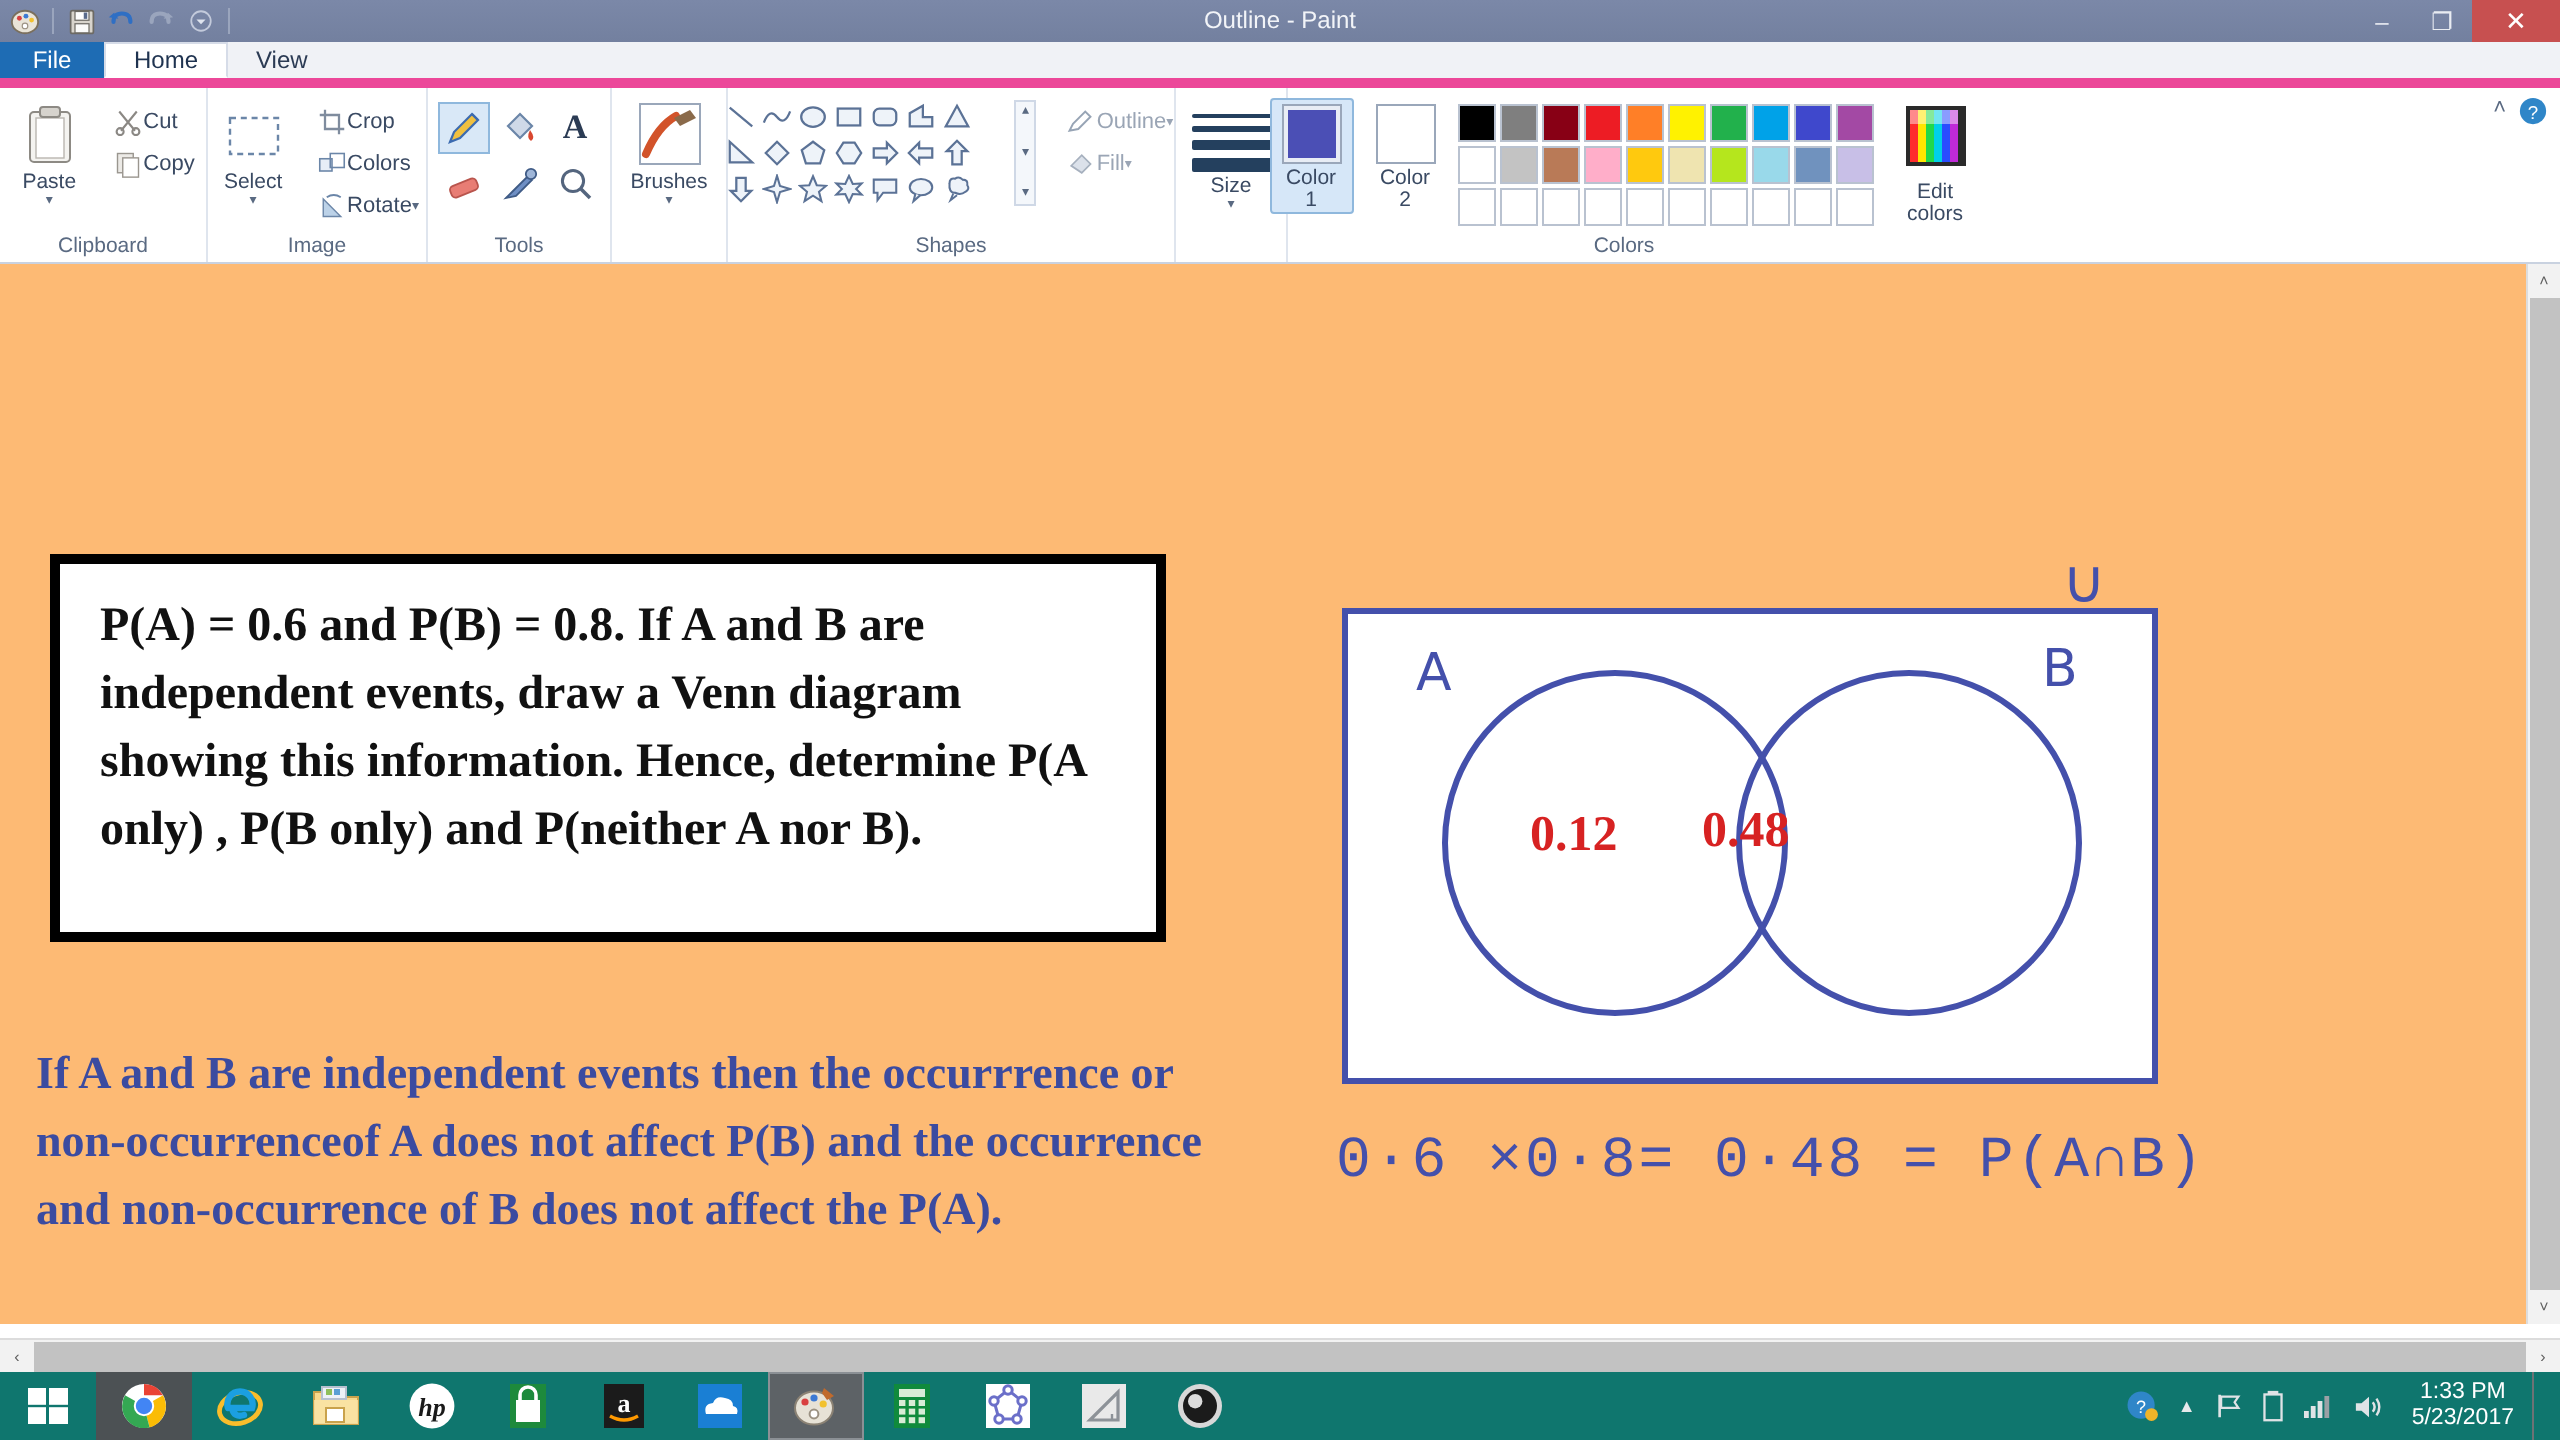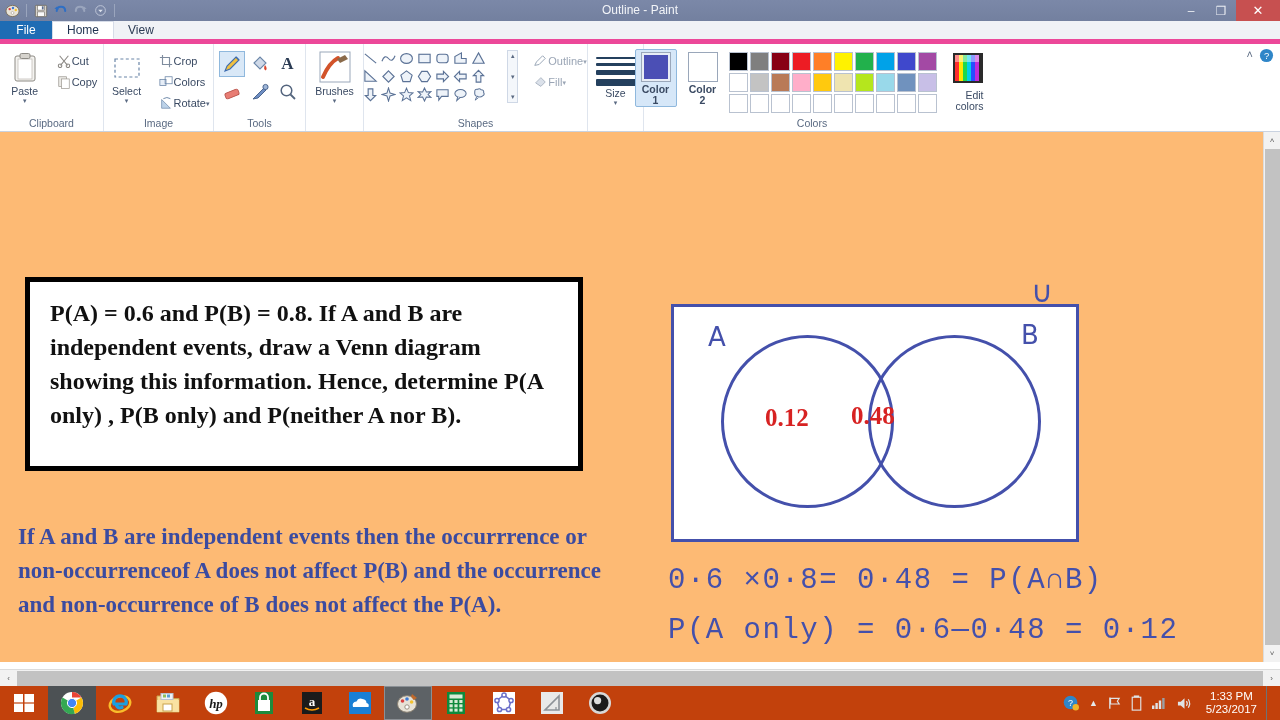--- a/index.html
+++ b/index.html
@@ -85,27 +85,27 @@
   
   .sizebars { display: flex; flex-direction: column; gap: 4px; align-items: center; padding-top: 6px; width: 44px; }
   .sizebars i { display: block; background: #24405e; border-radius: 1px; }
 
   
   .colorbox { display: flex; flex-direction: column; align-items: center; padding: 2px 5px 0 5px; }
   .colorbox.sel { background: #d6e7f8; border: 1px solid #8fb8dd; border-radius: 2px; }
   .colorchip { width: 30px; height: 30px; border: 1px solid #9aa7ba; }
   .colorchip.outer { padding: 2px; background: #e8edf5; }
   .colorchip.outer i { display: block; width: 100%; height: 100%; }
-  .colorbox .lbl { font-size: 10.5px; color: #3a4a63; text-align: left; line-height: 11px; margin-top: 2px; font-weight: bold; }
+  .colorbox .lbl { font-size: 10.5px; color: #3a4a63; text-align: left; line-height: 11px; margin-top: 2px; }
 
   .palette { display: grid; grid-template-columns: repeat(10, 20px); grid-template-rows: repeat(3, 20px);
              gap: 1px; padding-top: 3px; }
   .sw { width: 19px; height: 19px; border: 1px solid #b9c2d0; }
 
-  .editcolors { display: flex; flex-direction: column; align-items: flex-end; padding: 3px 6px 0 8px; }
+  .editcolors { display: flex; flex-direction: column; align-items: center; padding: 3px 6px 0 8px; }
   .editcolors .lbl { font-size: 10.5px; color: #3a4a63; text-align: center; line-height: 11px; margin-top: 2px; }
 
   .ribbon-right { margin-left: auto; display: flex; align-items: flex-start; padding: 4px 6px 0 0; gap: 6px; }
 
   
   .canvas-area {
     position: absolute; left: 0; top: 132px; width: 1280px; height: 530px;
     background: #fdba74; overflow: hidden;
   }
   .vscroll {
@@ -159,21 +159,21 @@
   .vnum1 { left: 765px; top: 272px; }
   .vnum2 { left: 851px; top: 270px; }
 
   .hand-lines { position: absolute; left: 668px; top: 424px;
                 font-family: Liberation Mono, monospace; font-size: 29px; color: #4450ab;
                 line-height: 50px; white-space: nowrap; letter-spacing: 1.5px; }
 
   
   .taskbar {
     position: absolute; left: 0; bottom: 0; width: 1280px; height: 34px;
-    background: #c2410c; display: flex; align-items: center;
+    background: #0f766e; display: flex; align-items: center;
   }
   .startbtn { width: 48px; height: 34px; display: flex; align-items: center; justify-content: center; }
   .tb-item { width: 48px; height: 34px; display: flex; align-items: center; justify-content: center; }
   .tb-item.running { background: #4c5154; }
   .tb-item.active { background: #5d6266; border: 1px solid #8b9095; }
   .tray { margin-left: auto; display: flex; align-items: center; gap: 9px; padding-right: 8px; height: 34px; }
   .tray-ico { display: flex; align-items: center; justify-content: center; color: #e6e9eb; }
   .clock { color: #fff; font-size: 11.5px; line-height: 13px; text-align: center; padding-left: 4px; }
   .showdesk { width: 6px; height: 34px; border-left: 1px solid #6d7275; }
 </style>
@@ -632,21 +632,20 @@
     <div class="venn-u">∪</div>
     <div class="circ circA"></div>
     <div class="circ circB"></div>
     <div class="vlabel vlabA">A</div>
     <div class="vlabel vlabB">B</div>
     <div class="vnum vnum1">0.12</div>
     <div class="vnum vnum2">0.48</div>
 
     <div class="hand-lines">
       <div>0·6 ×0·8= 0·48 = P(A∩B)</div>
-      <div>P(A only) = 0·6—0·48 = 0·12</div>
 
     </div>
 
   </div>
 
   <div class="vscroll">
     <div class="arr">˄</div>
     <div class="thumb"></div>
     <div class="arr">˅</div>
   </div>

